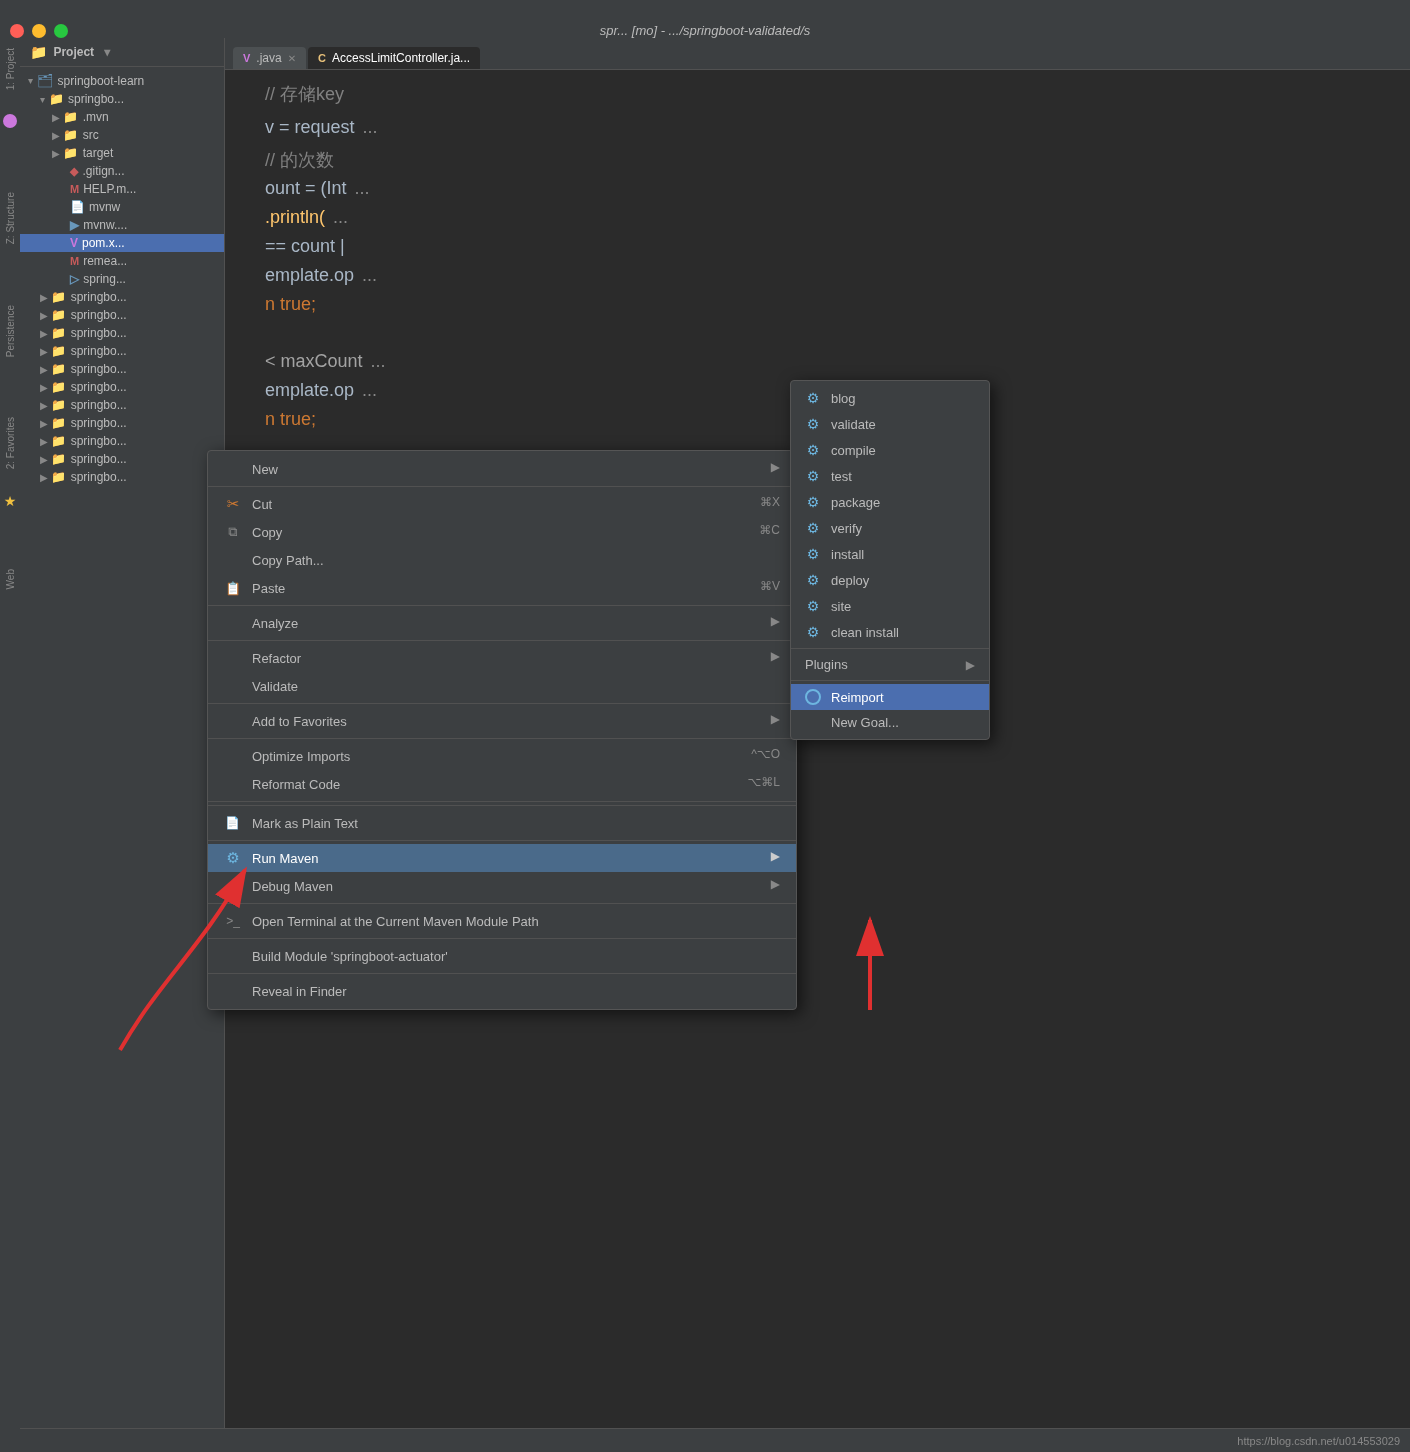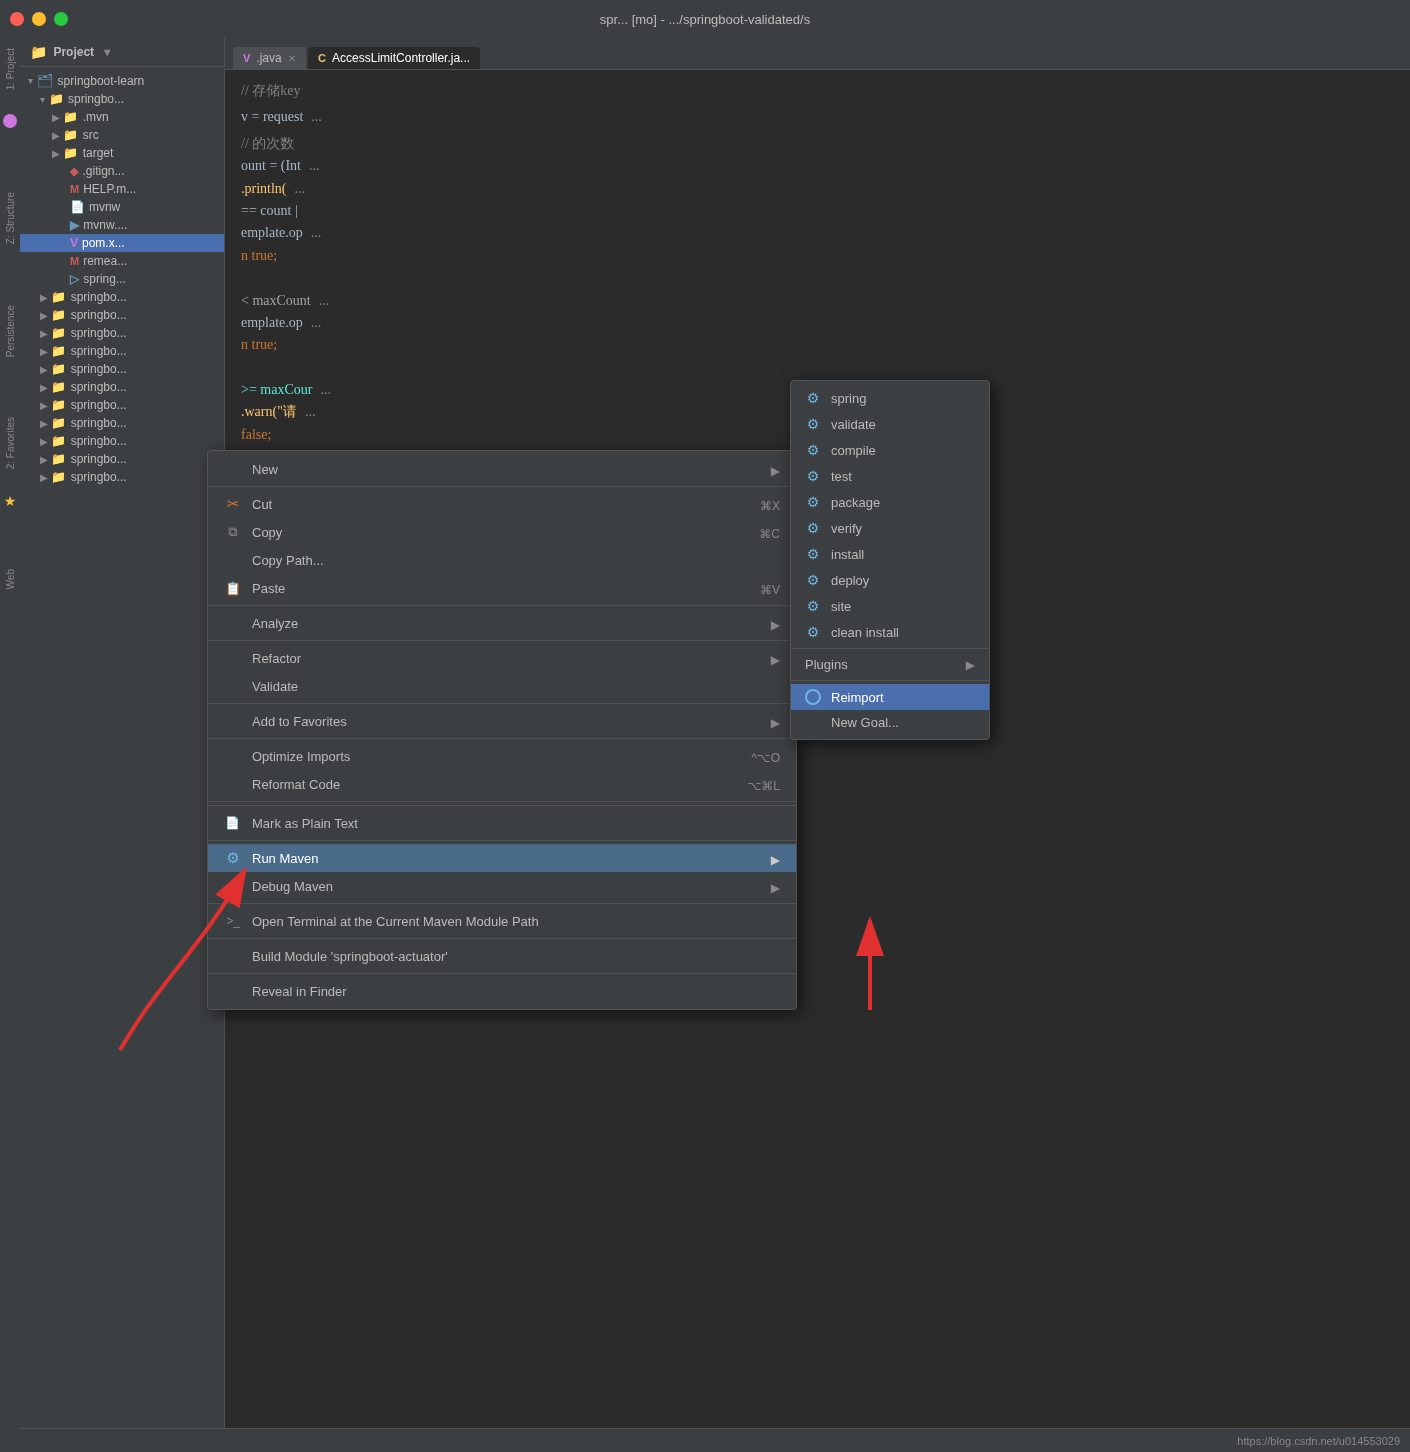--- a/index.html
+++ b/index.html
@@ -10,23 +10,24 @@
       font-family: 'Helvetica Neue', Arial, sans-serif;
       overflow: hidden;
       position: relative;
     }
 
     
     .title-bar {
       height: 38px;
       background: #3c3f41;
       display: flex;
-      align-items: center;
+      align-items: flex-end;
       padding: 0 10px;
       position: relative;
+      font-style: italic;
     }
     .traffic-lights {
       display: flex;
       gap: 8px;
       margin-right: 20px;
     }
     .traffic-light {
       width: 14px;
       height: 14px;
       border-radius: 50%;
@@ -137,25 +138,26 @@
       cursor: pointer;
     }
     .editor-tab.active {
       background: #2b2b2b;
       color: #ffffff;
     }
     .tab-close { color: #888; font-size: 10px; }
 
     .code-content {
       padding: 10px 16px;
-      font-family: Liberation Serif, serif;
-      font-size: 14px;
+      font-family: Liberation Sans, sans-serif;
+      font-size: 18px;
       line-height: 1.6;
       color: #a9b7c6;
       position: relative;
+      margin-left: 24px;
     }
     .code-line { display: flex; gap: 8px; }
     .kw { color: #cc7832; }
     .comment { color: #808080; }
     .method { color: #ffc66d; }
     .var { color: #a9b7c6; }
 
     
     .context-menu {
       position: absolute;
@@ -166,21 +168,21 @@
       border-radius: 4px;
       box-shadow: 4px 4px 16px rgba(0,0,0,0.6);
       width: 590px;
       z-index: 100;
       font-size: 13px;
       color: #bbbbbb;
       padding: 4px 0;
     }
     .menu-item {
       display: flex;
-      align-items: flex-end;
+      align-items: flex-start;
       padding: 5px 16px;
       gap: 10px;
       cursor: pointer;
       position: relative;
       justify-content: space-between;
     }
     .menu-item:hover, .menu-item.active {
       background: #4b6eaf;
       color: white;
     }
@@ -655,21 +657,21 @@
     <div class="menu-item-left">
       <div class="menu-item-icon"></div>
       <span>Reveal in Finder</span>
     </div>
   </div>
 </div>
 
 <div class="submenu">
   <div class="submenu-item">
     <span class="gear-icon">⚙</span>
-    <span>spring</span>
+    <span>blog</span>
   </div>
   <div class="submenu-item">
     <span class="gear-icon">⚙</span>
     <span>validate</span>
   </div>
   <div class="submenu-item">
     <span class="gear-icon">⚙</span>
     <span>compile</span>
   </div>
   <div class="submenu-item">

